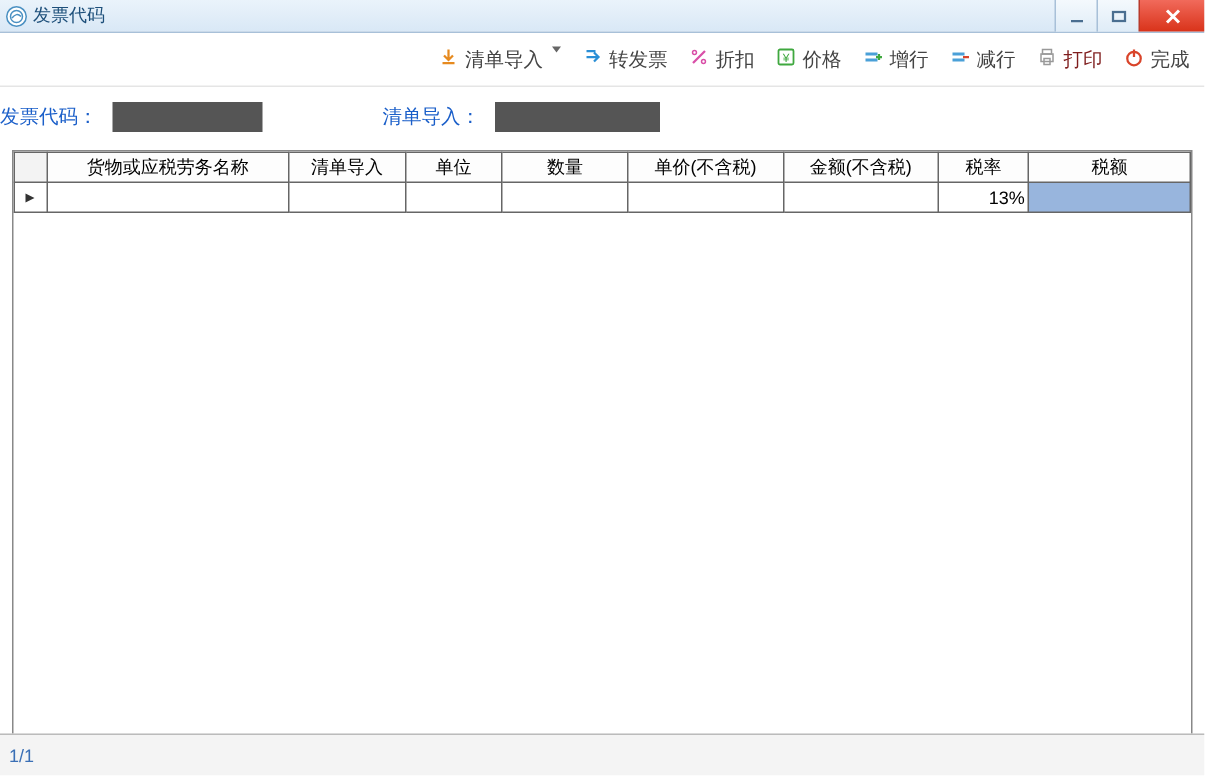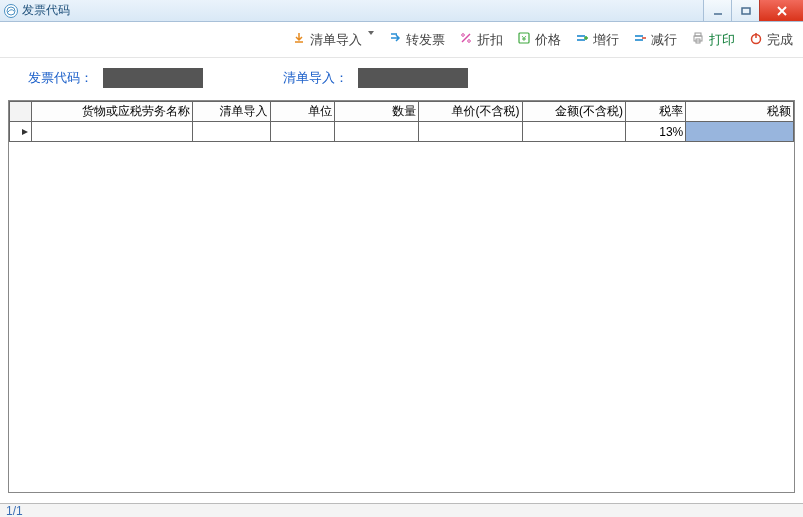--- a/index.html
+++ b/index.html
@@ -65,21 +65,20 @@
     cursor:pointer; color:#444; font-size:13px;
   }
   .tool-item .small-tri {
     width:0;height:0;border-left:3px solid transparent;border-right:3px solid transparent;border-top:4px solid #666;margin-left:2px;
   }
   .tool-icon { width:14px;height:14px;display:flex;align-items:center;justify-content:center; }
 
   .info-row {
     height: 40px;
     display:flex;align-items:center;
-    padding-left: 28px;
     gap: 10px;
   }
   .info-label { color:#1b5fc9; font-size:13px; }
   .redact {
     background:#555; height:20px;
     display:inline-block;
   }
   .redact.a { width:100px; }
   .redact.b { width:110px; }
 
@@ -93,34 +92,34 @@
   table.grid {
     border-collapse:collapse;
     width:100%;
   }
   table.grid th, table.grid td {
     border:1px solid #666;
     font-weight:normal;
     font-size:12px;
     height:20px;
     padding:0 2px;
-    text-align:right;
+    text-align:center;
     background:#fff;
     white-space:nowrap;
   }
   table.grid th { background:#fdfdfd; }
   .rowhdr { width:20px; background:#f3f3f3 !important; }
   .rowptr { width:20px; background:#f3f3f3; text-align:center; }
   .rowptr svg { width:8px;height:8px; }
   .selcell { background:#98b5dd !important; }
   col.c-name{width:150px}col.c-spec{width:72px}col.c-unit{width:60px}col.c-qty{width:78px}
   col.c-price{width:96px}col.c-amt{width:96px}col.c-rate{width:56px}col.c-tax{width:100px}
 
   .status {
-    position:absolute;left:0;right:0;bottom:0;height:14px;
+    position:absolute;left:0;right:0;bottom:0;height:28px;
     border-top:1px solid #bbb;
     background:#f4f4f4;
     font-size:12px;color:#3a6fb5;
     padding-left:6px;display:flex;align-items:center;
   }
 </style>
 </head>
 <body>
 
 <div class="titlebar">
@@ -201,21 +200,21 @@
   <div class="tool-item">
     <span class="tool-icon">
         <svg viewBox="0 0 14 14">
           <rect x="2" y="4" width="8" height="2" fill="#4aa0d8"></rect>
           <rect x="2" y="8" width="8" height="2" fill="#4aa0d8"></rect>
           <path d="M9 7 h4" stroke="#d9442a" stroke-width="1.5"></path>
         </svg>
       </span>
     <span>减行</span>
   </div>
-  <div class="tool-item" style="color:#15803d">
+  <div class="tool-item" style="color:#7f1d1d">
     <span class="tool-icon">
         <svg viewBox="0 0 14 14">
           <rect x="3" y="5" width="8" height="5" fill="none" stroke="#999"></rect>
           <rect x="4" y="2" width="6" height="3" fill="none" stroke="#999"></rect>
           <rect x="5" y="8" width="4" height="4" fill="none" stroke="#999"></rect>
         </svg>
       </span>
     <span>打印</span>
   </div>
   <div class="tool-item">

